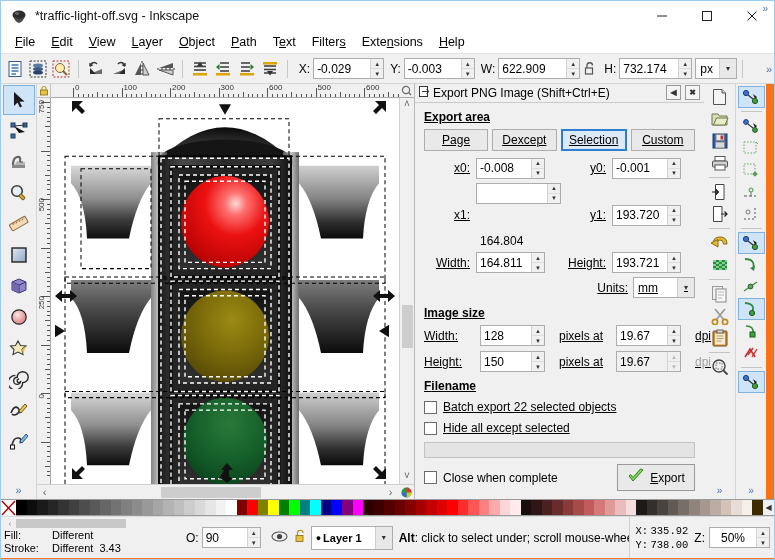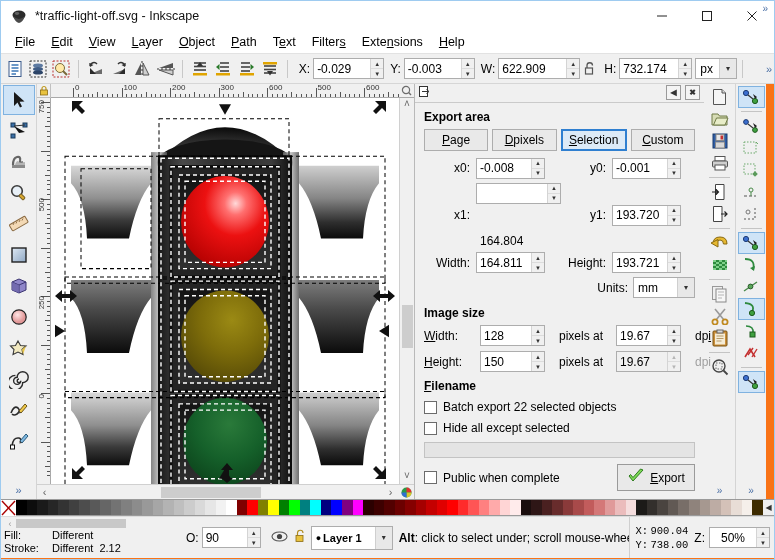--- a/index.html
+++ b/index.html
@@ -196,21 +196,21 @@
     height: 21px; display: flex; align-items: center;
     background: #f0f0f0; border-bottom: 1px solid #cacaca;
     padding-left: 3px; font-size: 12px; font-weight: bold;
   }
   .panel-title .ptxt { font-weight: normal; font-size: 12px; }
   .ptbtn {
     width: 15px; height: 15px; border: 1px solid #9a9a9a; background: #f4f4f4;
     display: flex; align-items: center; justify-content: center;
     font-size: 8px; margin-left: 4px; color: #333;
   }
-  .panel-body { flex: 1; padding: 7px 9px 0 9px; position: relative; }
+  .panel-body { flex: 1; padding: 7px 9px 0 9px; position: relative; text-decoration: underline; }
   .sect-title { font-weight: bold; font-size: 12px; margin-bottom: 5px; }
   .areabtns { display: flex; gap: 4px; margin-bottom: 7px; }
   .abtn {
     flex: 1; height: 22px; border: 1px solid #adadad; background: #e9e9e9;
     display: flex; align-items: center; justify-content: center;
     font-size: 12px;
   }
   .abtn.sel { border: 2px solid #2f7fd0; background: #dceaf7; }
   .grid2 {
     display: grid; grid-template-columns: 52px 78px 58px 78px;
@@ -952,36 +952,37 @@
     </div>
 
     <div class="panel">
       <div class="panel-title">
         <span style="margin-right:2px">
           <svg width="13" height="13">
               <rect x="1.5" y="1.5" width="8" height="10" fill="#fff" stroke="#333"></rect>
               <path d="M4 6.5 L10.5 6.5 M8.5 4.5 L11 6.5 L8.5 8.5" stroke="#333" fill="none"></path>
             </svg>
         </span>
+        <span class="ptxt">Export PNG Image (Shift+Ctrl+E)</span>
         <span style="flex:1"></span>
         <span class="ptbtn">◀</span>
         <span class="ptbtn" style="margin-right:4px">✖</span>
       </div>
 
       <div class="panel-body">
         <div class="sect-title">Export area</div>
 
         <div class="areabtns">
           <div class="abtn">
               <span class="mn-u">P</span>
               <span>age</span>
             </div>
           <div class="abtn">
               <span class="mn-u">D</span>
-              <span>pixels</span>
+              <span>except</span>
             </div>
           <div class="abtn sel">
               <span class="mn-u">S</span>
               <span>election</span>
             </div>
           <div class="abtn">
               <span class="mn-u">C</span>
               <span>ustom</span>
             </div>
         </div>
@@ -1098,21 +1099,21 @@
           <span class="chk"></span>
           <span>Hide all except selected</span>
         </div>
 
         <div class="progbar"></div>
       </div>
 
       <div class="panel-foot">
         <div class="chkrow" style="margin:0">
           <span class="chk"></span>
-          <span>Public when complete</span>
+          <span>Close when complete</span>
         </div>
         <div class="exp-btn">
           <span>
             <svg width="18" height="16">
                 <path d="M2 8 L6 13 L16 2 L13.5 1 L6 9.5 L3.5 6.5 Z" fill="#7ed957" stroke="#2e7d1e" stroke-width="1"></path>
               </svg>
           </span>
           <span><span class="mn-u">E</span><span>xport</span></span>
         </div>
       </div>
@@ -1419,21 +1420,21 @@
         <span class="fs-arrow">‹</span>
         <span class="fs-bar"></span>
       </div>
       <div class="fs-row">
         <span class="fs-key">Fill:</span>
         <span class="fs-val">Different</span>
       </div>
       <div class="fs-row">
         <span class="fs-key">Stroke:</span>
         <span class="fs-val">Different</span>
-        <span style="padding-left:6px">2.12</span>
+        <span style="padding-left:6px">3.43</span>
       </div>
     </div>
 
     <div class="opa-block">
       <span>O:</span>
       <span class="spin">
         <input style="width: 44px;" value="90">
         <span class="arrows">
             <span class="arrowup"></span>
             <span class="arrowdn"></span>
@@ -1465,21 +1466,21 @@
     </div>
 
     <div class="hintzone">
       <b>Alt</b>
         <span>: click to select under; scroll mouse-wheel to cycle-select;...</span>
     </div>
 
     <div class="coords">
       <div>
           <span class="ck">X:</span>
-          <span>900.04</span>
+          <span>335.92</span>
         </div>
       <div>
           <span class="ck">Y:</span>
           <span>738.00</span>
         </div>
     </div>
 
     <div class="zoom-block">
       <span>Z:</span>
       <span class="spin">

